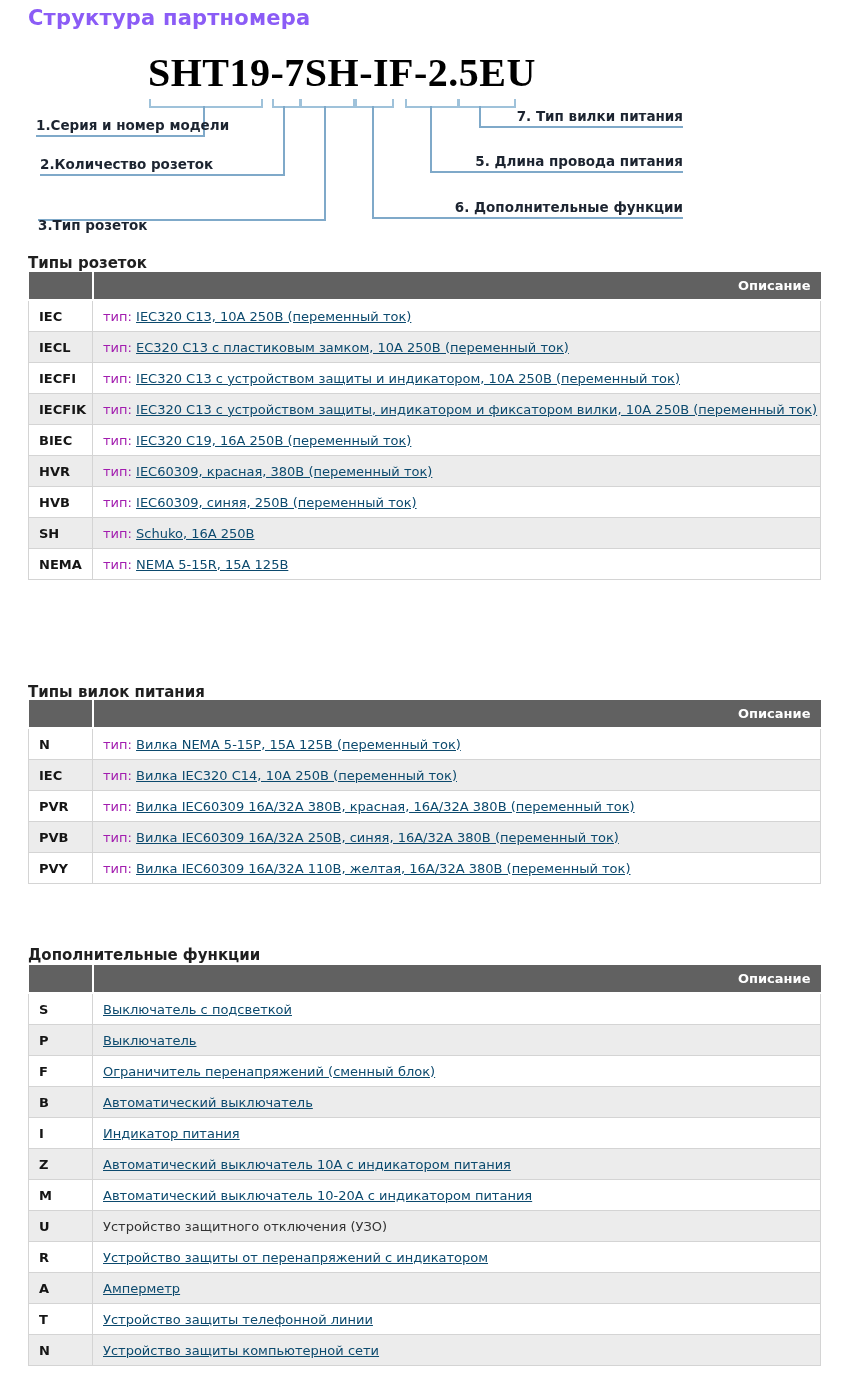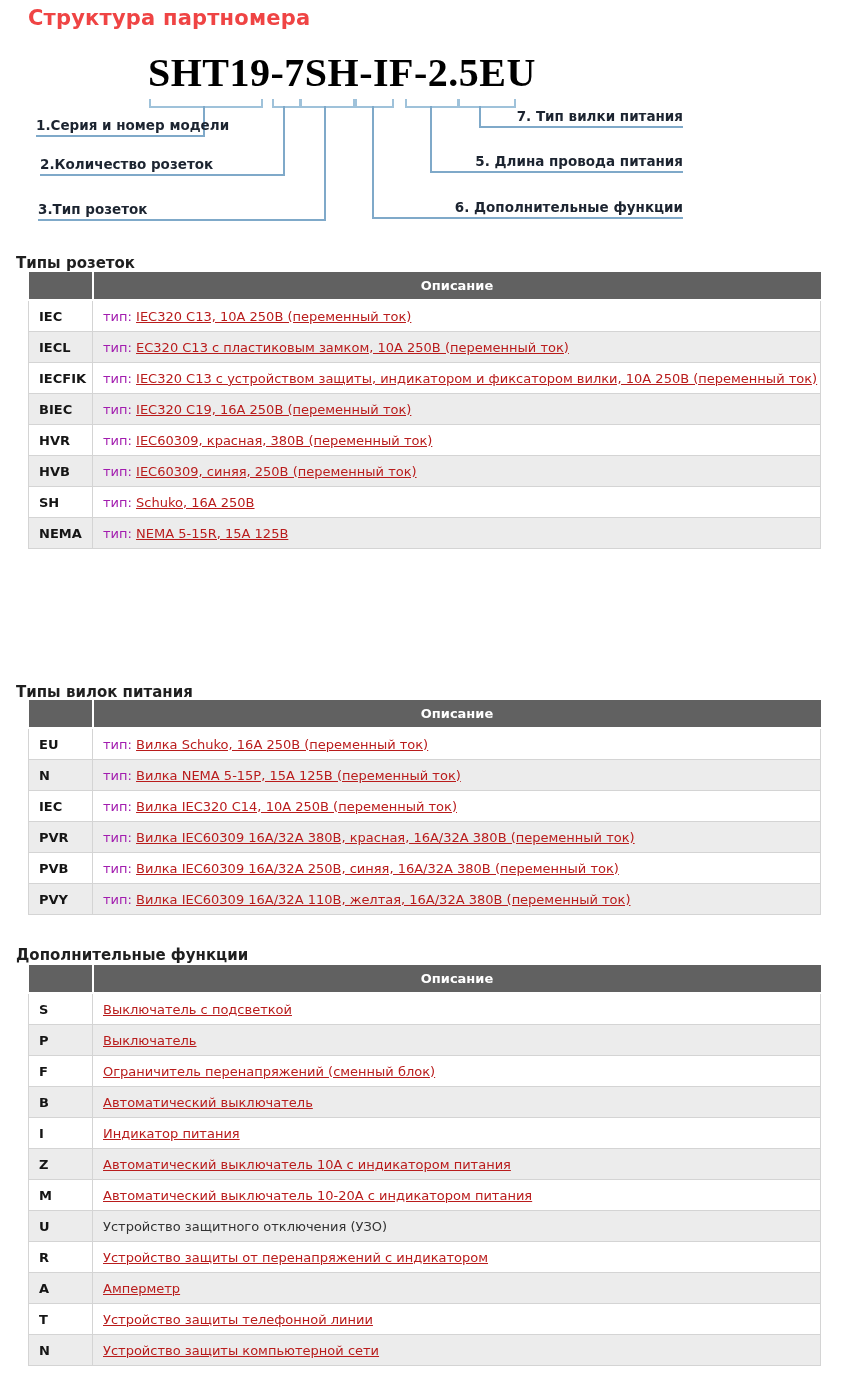--- a/index.html
+++ b/index.html
@@ -1,48 +1,48 @@
 <!DOCTYPE html>
 <html><head>
 <meta charset="utf-8">
 <style>
   html,body{margin:0;padding:0;background:#fff;}
   body{position:relative;width:849px;height:1393px;font-family:"DejaVu Sans",sans-serif;color:#333;overflow:hidden;}
 
-  .page-title{position:absolute;left:28px;top:6px;font-size:21px;font-weight:bold;color:#ef4444;letter-spacing:.2px;}
+  .page-title{position:absolute;left:28px;top:6px;font-size:21px;font-weight:bold;color:#8b5cf6;letter-spacing:.2px;}
 
   
   .part-number{position:absolute;left:148px;top:49px;font-family:"Liberation Serif",serif;font-weight:bold;font-size:40px;color:#000;white-space:nowrap;letter-spacing:0.5px;text-align:center;}
   .seg{position:absolute;top:99px;height:7px;border-bottom:2px solid #9fc2da;border-left:2px solid #9fc2da;border-right:2px solid #9fc2da;}
   .s1{left:149px;width:110px}.s2{left:272px;width:25px}.s3{left:300px;width:51px}
   .s4{left:355px;width:35px}.s5{left:405px;width:51px}.s6{left:457px;width:55px}
   .vline{position:absolute;width:2px;background:#7fa9c9;top:106px;}
   .v1{left:203px;height:31px}.v2{left:283px;height:70px}.v3{left:324px;height:115px}
   .v4{left:372px;height:113px}.v5{left:430px;height:67px}.v6{left:479px;height:22px}
   .uline{position:absolute;height:2px;background:#7fa9c9;}
   .u1{left:36px;top:135px;width:169px}.u2{left:40px;top:174px;width:245px}.u3{left:38px;top:219px;width:288px}
   .u4{left:479px;top:126px;width:204px}.u5{left:430px;top:171px;width:253px}.u6{left:372px;top:217px;width:311px}
   .dlabel{position:absolute;font-size:13.5px;font-weight:bold;color:#1c2430;white-space:nowrap;}
-  .l1{left:36px;top:117px}.l2{left:40px;top:156px}.l3{left:38px;top:201px}
+  .l1{left:36px;top:117px}.l2{left:40px;top:156px}.l3{left:38px;top:217px}
   .l4{right:166px;top:108px}.l5{right:166px;top:153px}.l6{right:166px;top:199px}
 
   
-  .section-title{position:absolute;left:16px;font-size:15px;font-weight:bold;color:#1f1f1f;}
+  .section-title{position:absolute;left:28px;font-size:15px;font-weight:bold;color:#1f1f1f;}
   .t1-title{top:254px}.t2-title{top:683px}.t3-title{top:946px}
   .data-table{position:absolute;left:28px;width:793px;border-collapse:collapse;table-layout:fixed;font-size:13px;}
   .t1{top:272px}.t2{top:700px}.t3{top:965px}
-  .data-table thead th{background:#616161;color:#fff;text-align:center;font-size:13px;font-weight:bold;
+  .data-table thead th{background:#616161;color:#fff;text-align:right;font-size:13px;font-weight:bold;
      height:27px;padding:0 10px;border-bottom:2px solid #fff;}
   .data-table thead th.corner{border-right:2px solid #fff;}
   .data-table td{border:1px solid #d4d4d4;height:30px;padding:0 10px;vertical-align:middle;white-space:nowrap;overflow:hidden;margin-top:39px;}
   .data-table col.c1{width:64px;}
   .data-table tbody tr:nth-child(even){background:#ececec;}
   .code-cell{font-weight:bold;color:#151515;}
   .prefix{color:#a21caf;}
-  .desc-link{color:#b91c1c;text-decoration:underline;cursor:pointer;}
+  .desc-link{color:#0c4a6e;text-decoration:underline;cursor:pointer;}
   .desc-plain{color:#333;}
 </style>
 </head>
 <body>
 
 <div class="page-title">Структура партномера</div>
 
 <div>
   <div class="part-number">SHT19-7SH-IF-2.5EU</div>
 
@@ -90,20 +90,24 @@
   <tbody>
       <tr>
         <td class="code-cell">IEC</td>
         <td><span class="prefix">тип: </span><a class="desc-link">IEC320 C13, 10А 250В (переменный ток)</a></td>
       </tr>
       <tr>
         <td class="code-cell">IECL</td>
         <td><span class="prefix">тип: </span><a class="desc-link">ЕС320 С13 с пластиковым замком, 10А 250В (переменный ток)</a></td>
       </tr>
       <tr>
+        <td class="code-cell">IECFI</td>
+        <td><span class="prefix">тип: </span><a class="desc-link">IEC320 C13 с устройством защиты и индикатором, 10А 250В (переменный ток)</a></td>
+      </tr>
+      <tr>
         <td class="code-cell">IECFIK</td>
         <td><span class="prefix">тип: </span><a class="desc-link">IEC320 C13 с устройством защиты, индикатором и фиксатором вилки, 10А 250В (переменный ток)</a></td>
       </tr>
       <tr>
         <td class="code-cell">BIEC</td>
         <td><span class="prefix">тип: </span><a class="desc-link">IEC320 C19, 16А 250В (переменный ток)</a></td>
       </tr>
       <tr>
         <td class="code-cell">HVR</td>
         <td><span class="prefix">тип: </span><a class="desc-link">IEC60309, красная, 380В (переменный ток)</a></td>
@@ -130,24 +134,20 @@
       <col>
     </colgroup>
   <thead>
     <tr>
       <th class="corner"></th>
       <th>Описание</th>
     </tr>
   </thead>
   <tbody>
       <tr>
-        <td class="code-cell">EU</td>
-        <td><span class="prefix">тип: </span><a class="desc-link">Вилка Schuko, 16А 250В (переменный ток)</a></td>
-      </tr>
-      <tr>
         <td class="code-cell">N</td>
         <td><span class="prefix">тип: </span><a class="desc-link">Вилка NEMA 5-15P, 15А 125В (переменный ток)</a></td>
       </tr>
       <tr>
         <td class="code-cell">IEC</td>
         <td><span class="prefix">тип: </span><a class="desc-link">Вилка IEC320 C14, 10А 250В (переменный ток)</a></td>
       </tr>
       <tr>
         <td class="code-cell">PVR</td>
         <td><span class="prefix">тип: </span><a class="desc-link">Вилка IEC60309 16А/32А 380В, красная, 16А/32А 380В (переменный ток)</a></td>

